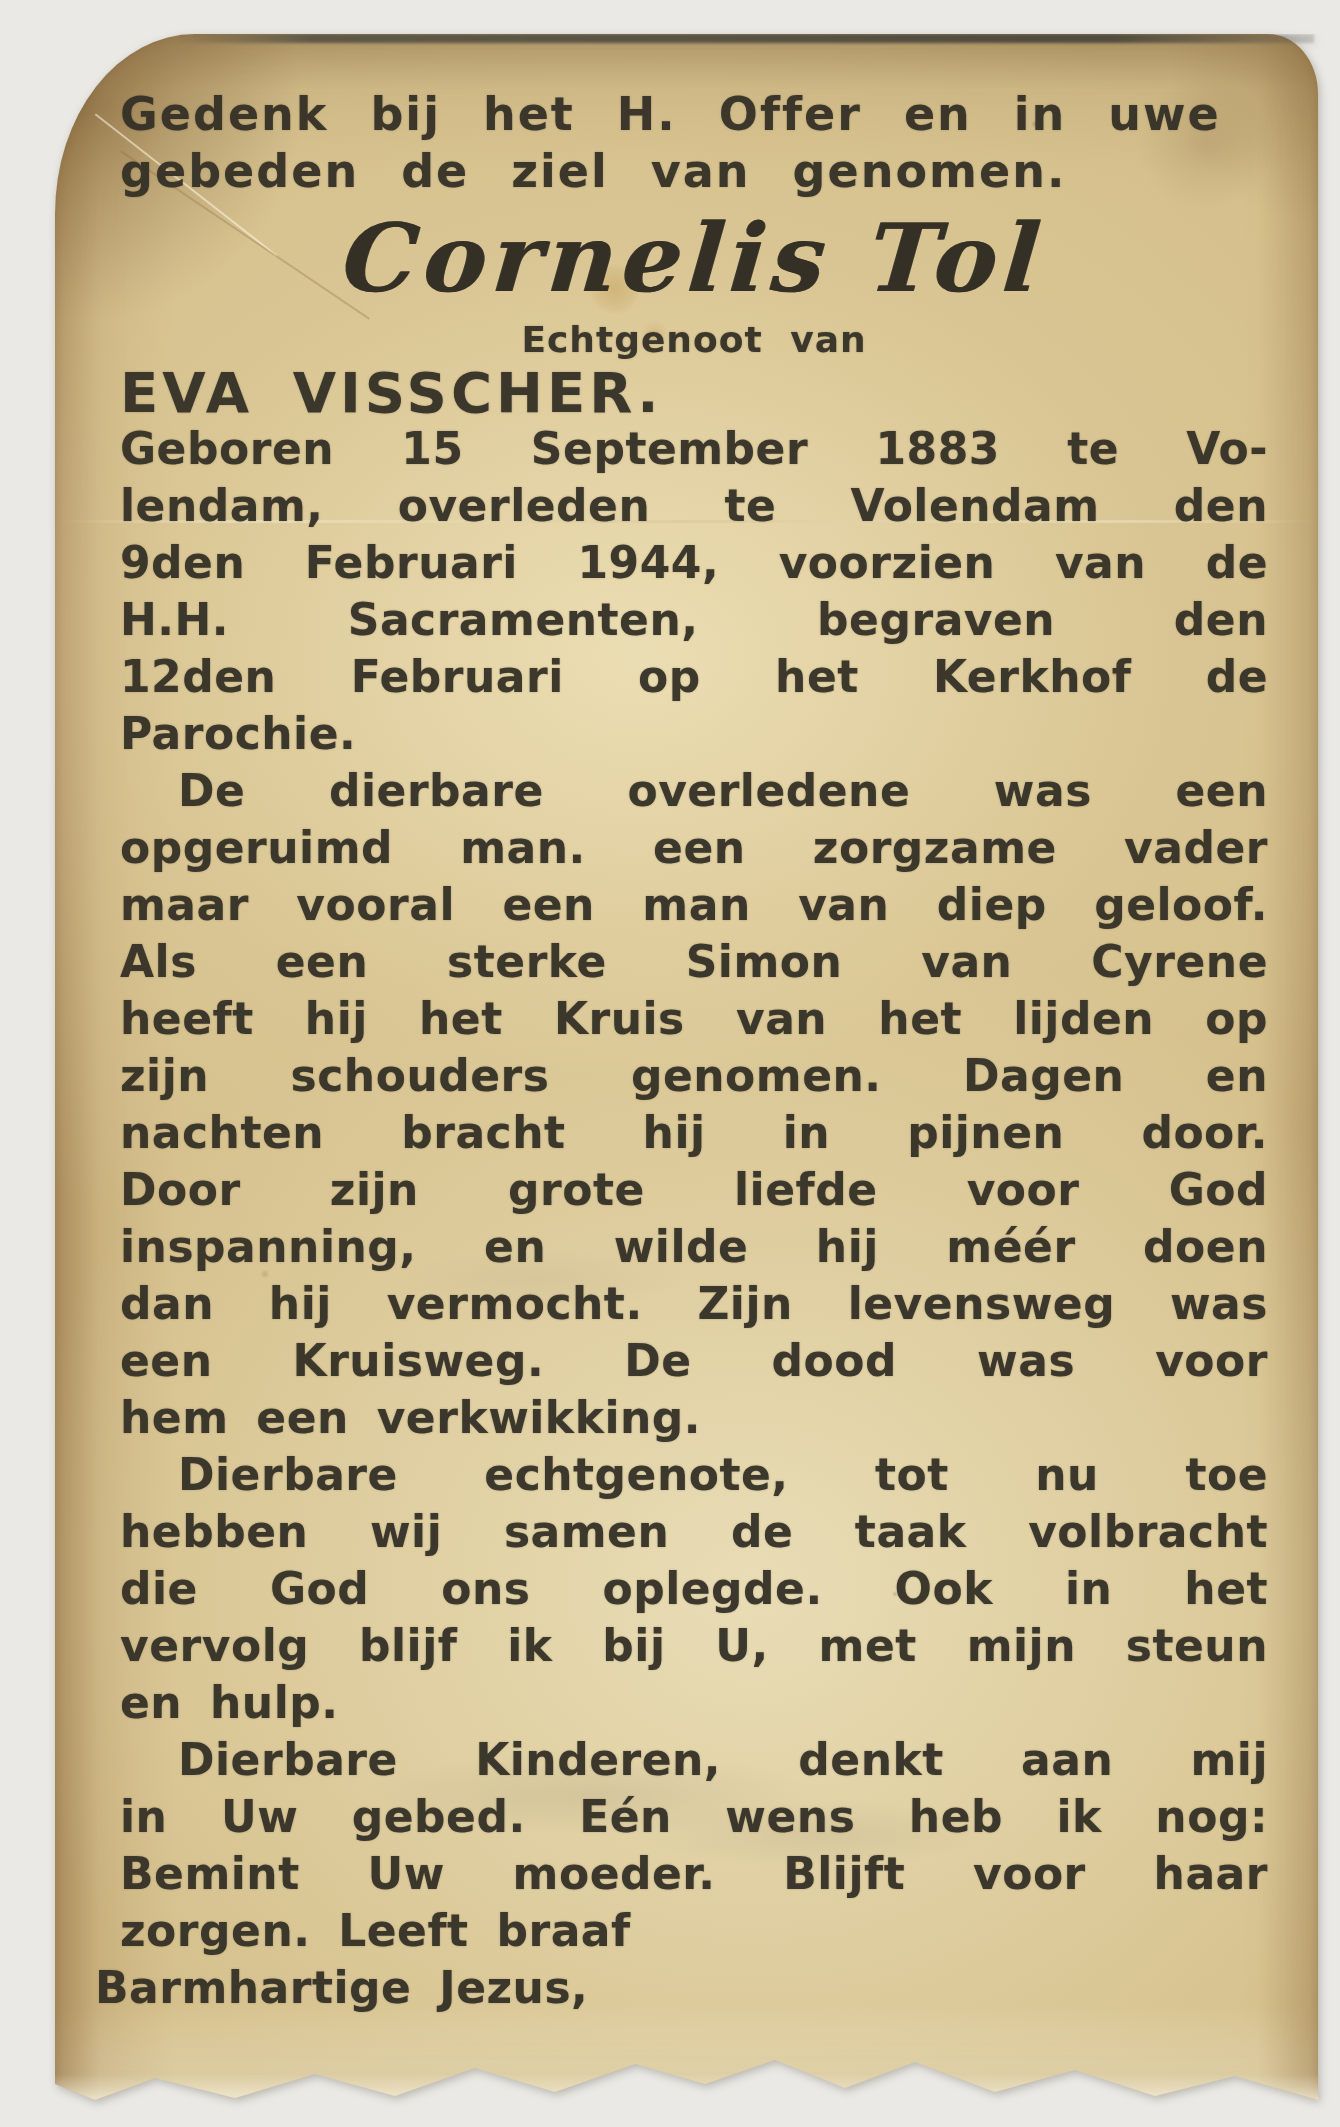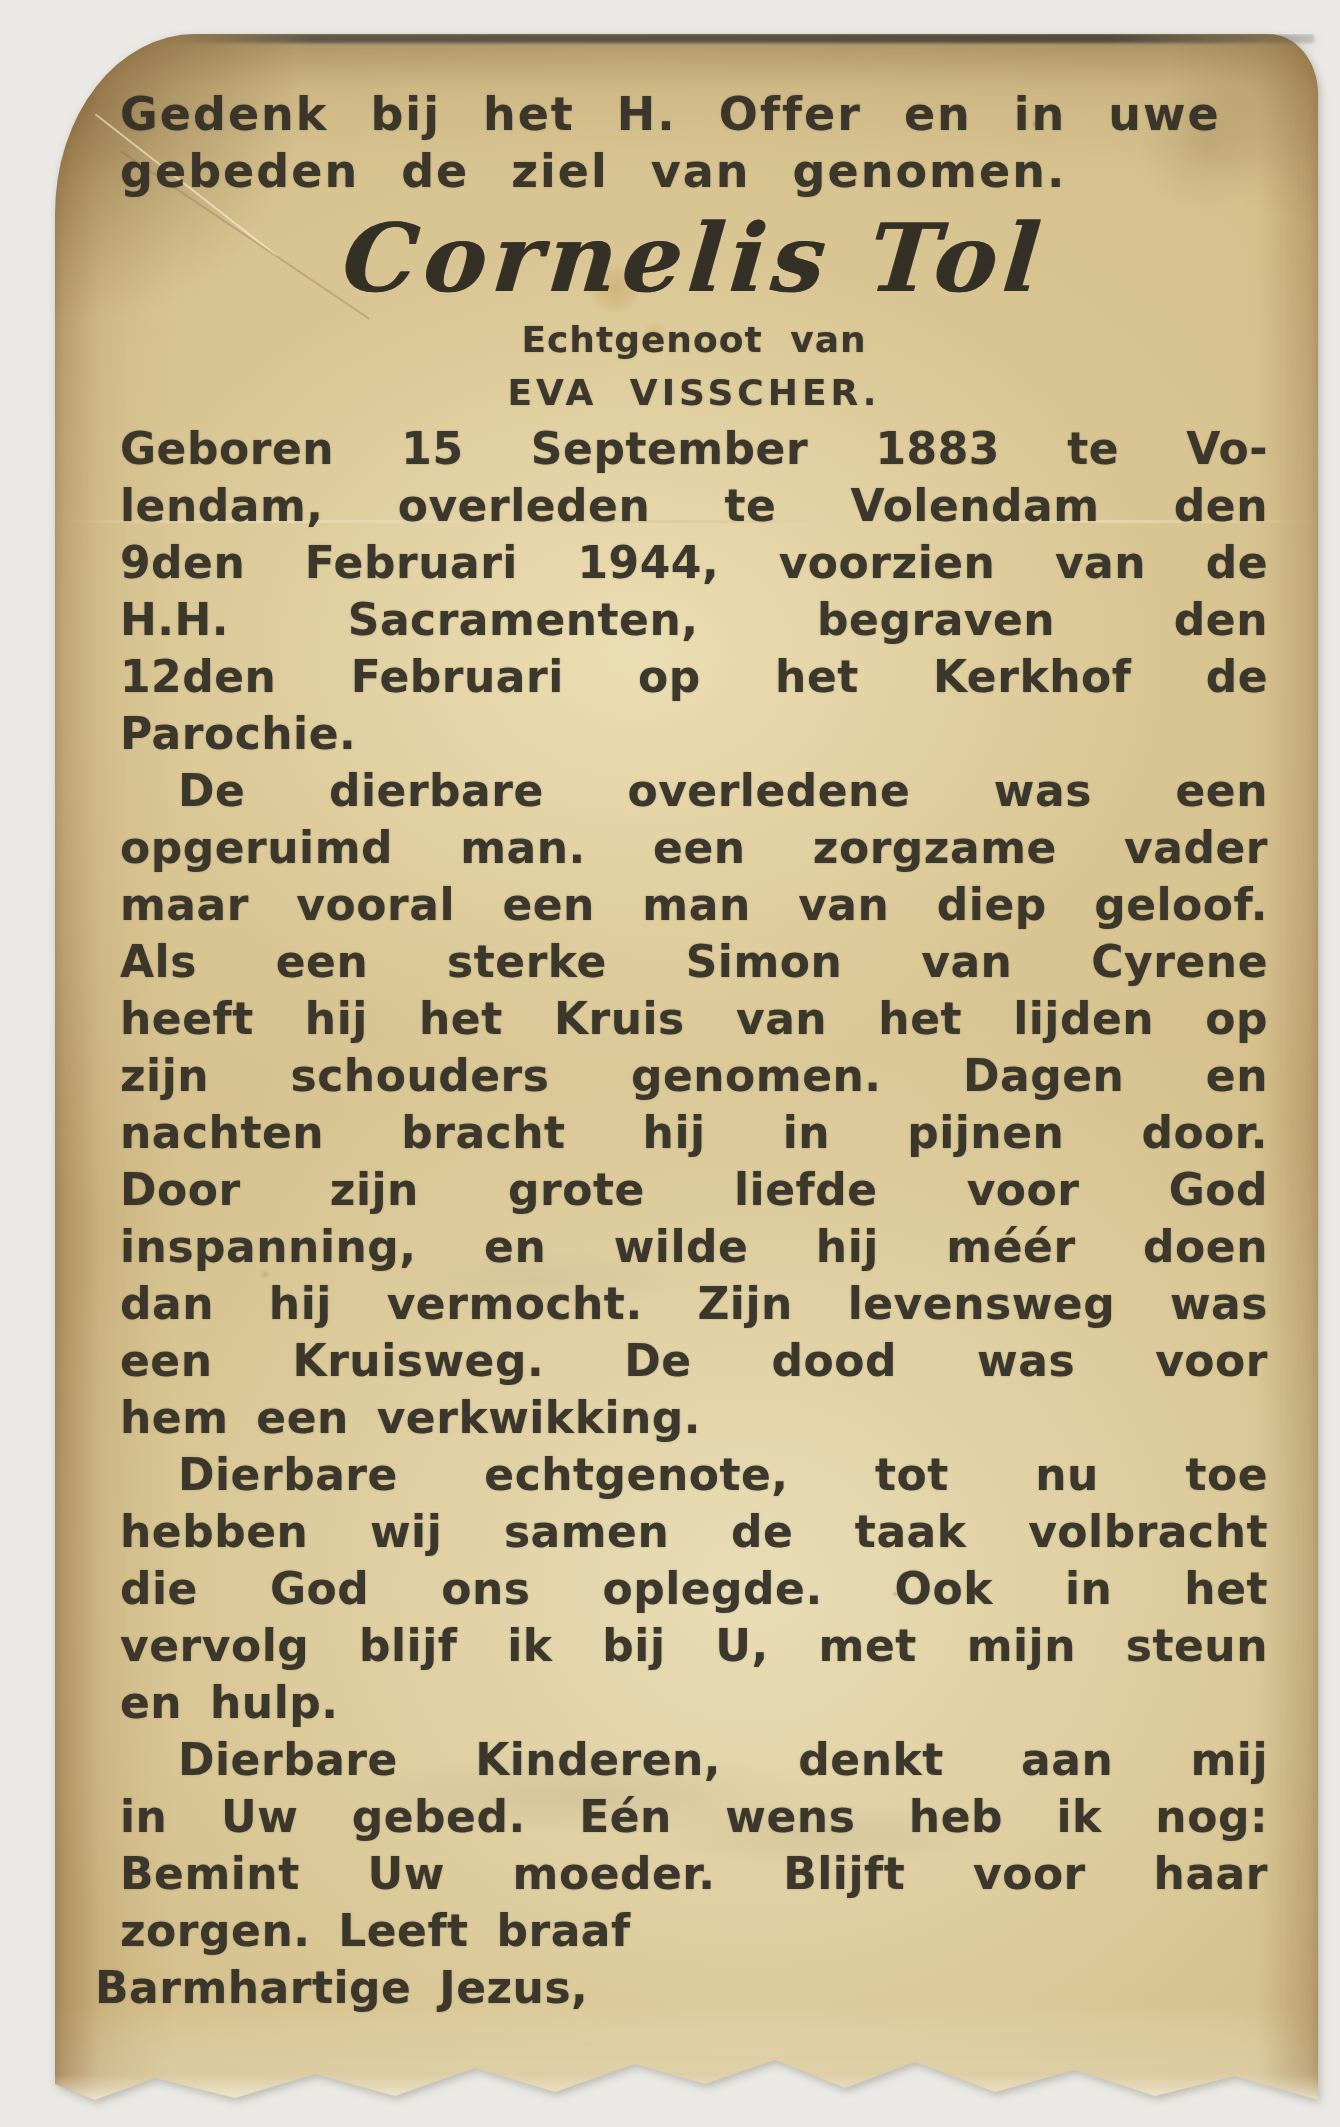--- a/index.html
+++ b/index.html
@@ -74,21 +74,21 @@
     word-spacing:24px;letter-spacing:2px;white-space:nowrap;}
   .name{
     margin-top:6px;height:108px;text-align:center;
     font-family:"DejaVu Serif", serif;font-style:italic;font-weight:bold;
     font-size:94px;line-height:104px;letter-spacing:6px;
     transform:skewX(-5deg);
     text-shadow:1px 0 0 currentColor;
   }
   .rel{text-align:center;font-size:36px;line-height:52px;font-weight:bold;
     letter-spacing:1px;word-spacing:14px;text-shadow:0 0 2px rgba(52,47,38,0.3);}
-  .spouse{text-align:center;font-size:36px;line-height:54px;font-weight:bold;
+  .spouse{font-size:56px;line-height:54px;font-weight:bold;
     letter-spacing:4px;word-spacing:16px;text-shadow:0 0 2px rgba(52,47,38,0.3);}
   .body{margin-top:0;}
   .para{margin:0;}
   .line.indent{text-indent:58px;}
   .line.no-just{text-align:right;text-align-last:left;}
   .closing{text-align:center;text-align-last:center;transform:translateX(-25px);}
 </style>
 </head>
 <body>
 

